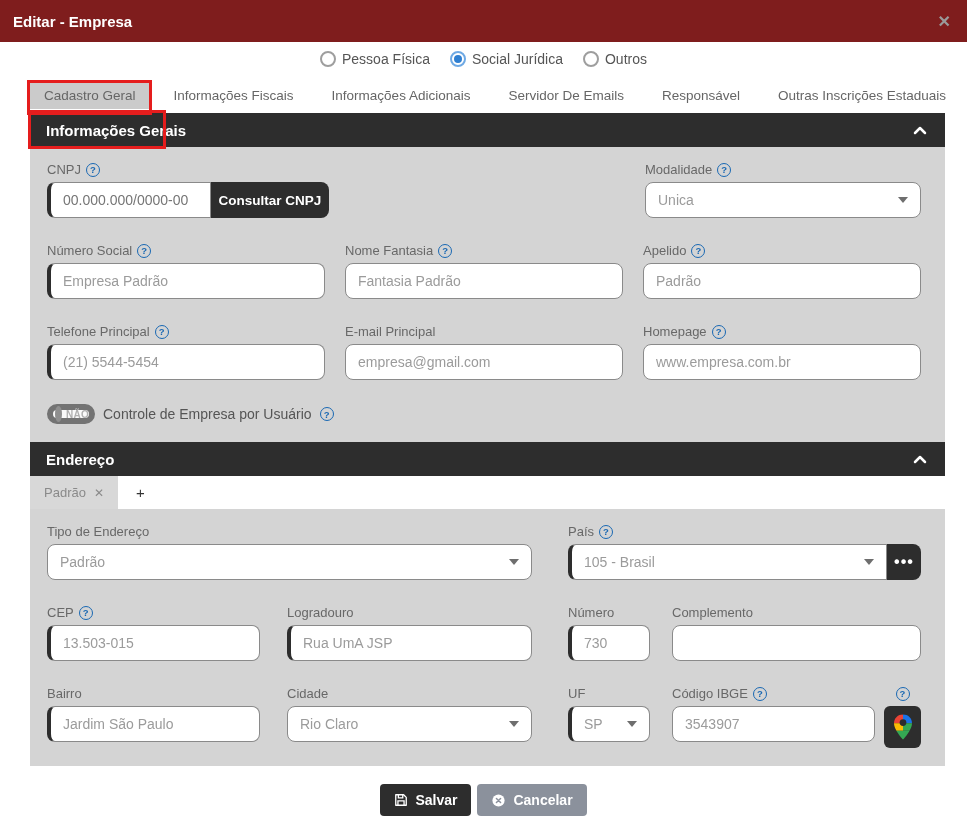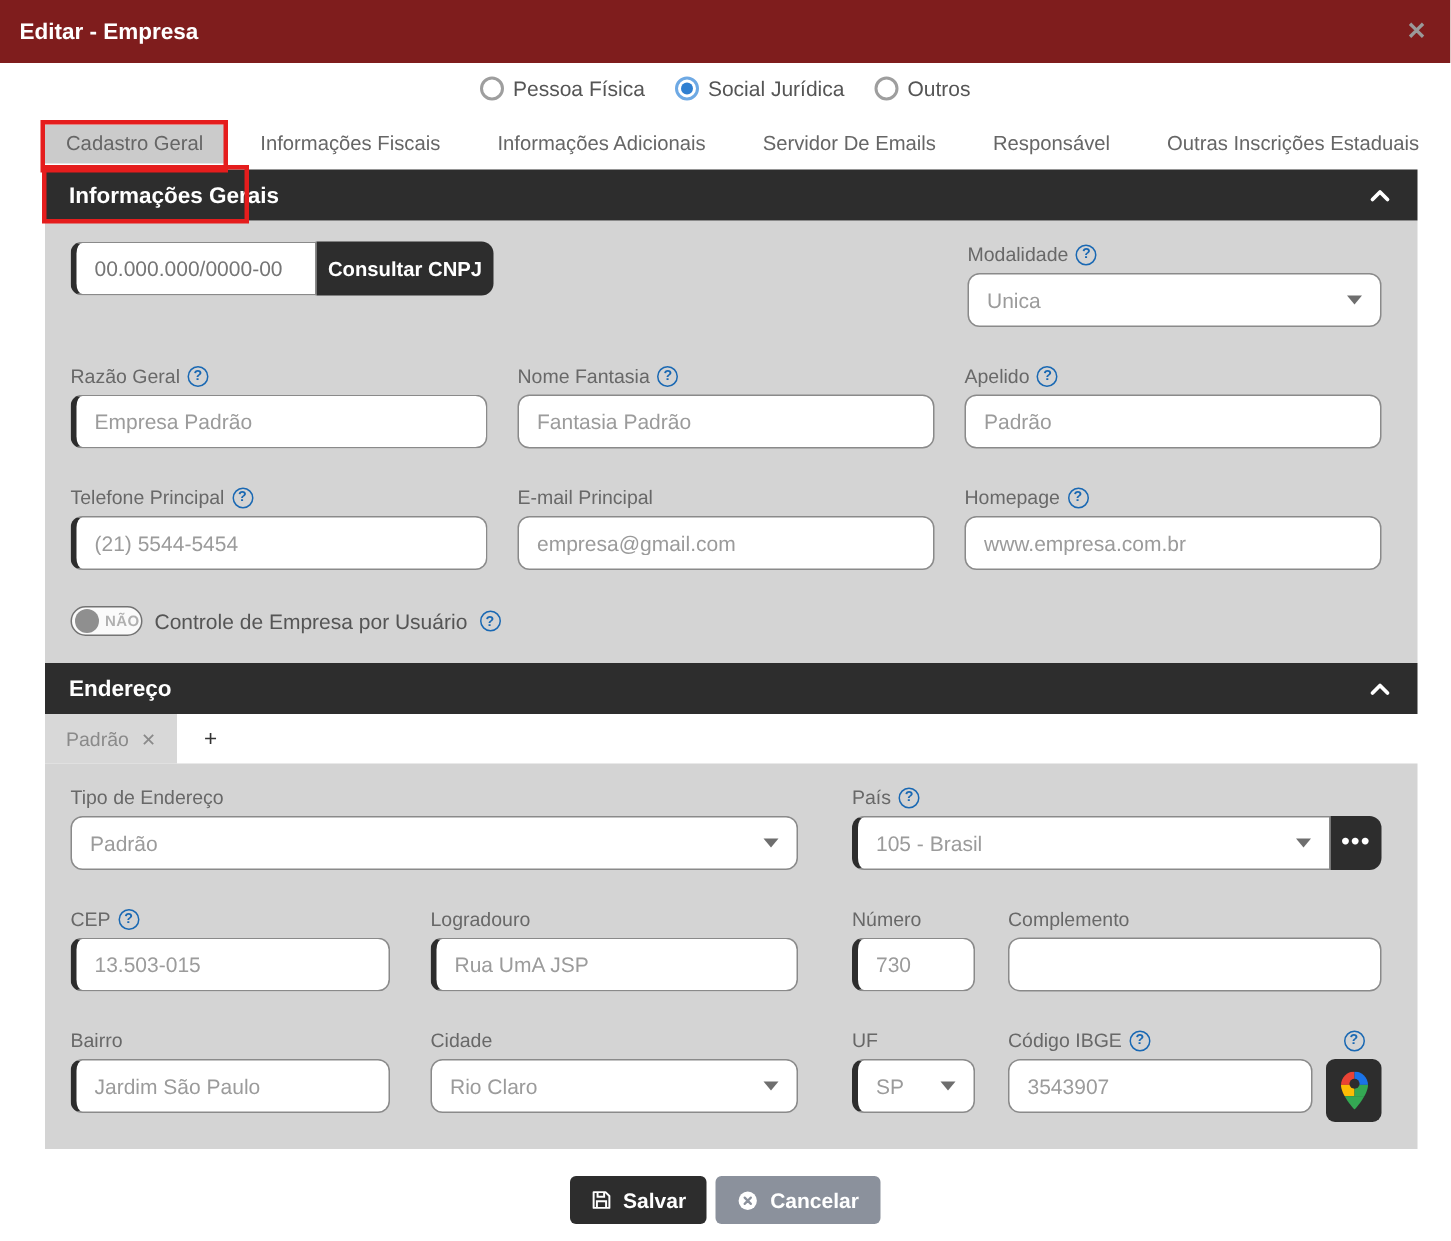--- a/index.html
+++ b/index.html
@@ -67,21 +67,21 @@
   .caret { width: 0; height: 0; border-left: 5px solid transparent; border-right: 5px solid transparent; border-top: 6px solid #6e6e6e; }
   
   .combo { display: flex; }
   .combo .tinput { width: 164px; border-radius: 8px 0 0 8px; }
   .combo .combo-btn {
     width: 118px; background: #2d2d2d; color: #fff; font-size: 13.5px; font-weight: bold;
     border: none; border-radius: 0 8px 8px 0; cursor: pointer; font-family: "Liberation Sans", sans-serif;
   }
   
   .toggle-row { margin-top: 24px; display: flex; align-items: center; gap: 8px; }
-  .toggle { width: 48px; height: 20px; border: 1px solid #737373; border-radius: 11px; background: #fafafa; display: flex; align-items: center; cursor: pointer; position: relative; flex: 0 0 auto; }
+  .toggle { width: 48px; height: 20px; border: 6px solid #737373; border-radius: 11px; background: #fafafa; display: flex; align-items: center; cursor: pointer; position: relative; flex: 0 0 auto; }
   .toggle .knob { width: 16px; height: 16px; border-radius: 50%; background: #8f8f8f; margin-left: 2px; }
   .toggle .tstate { font-size: 10px; color: #b0b0b0; font-weight: bold; margin-left: 4px; letter-spacing: .3px; }
   .toggle-row .tlabel { font-size: 14px; color: #555; }
   
   .addr-tabs { margin: 0 22px 0 30px; display: flex; background: #fff; }
   .addr-tab { background: #d8d8d8; color: #8a8a8a; font-size: 13px; padding: 8px 14px; display: flex; align-items: center; gap: 8px; cursor: pointer; }
   .addr-tab .xclose { font-size: 12px; color: #8a8a8a; cursor: pointer; }
   .addr-add { color: #333; font-size: 15px; padding: 8px 18px; cursor: pointer; }
   
   .row-tipo { display: flex; }
@@ -147,20 +147,24 @@
     <svg width="14" height="10" viewBox="0 0 14 10">
         <path d="M2 8 L7 3 L12 8" stroke="#fff" stroke-width="2.5" fill="none" stroke-linecap="round" stroke-linejoin="round"></path>
       </svg>
   </span>
 </div>
 
 <div class="section-body">
 
   <div class="grid3">
     <div class="field">
+      <div class="flabel">
+        <span>CNPJ</span>
+        <span class="help"></span>
+      </div>
       <div class="combo">
         <input class="tinput req" placeholder="00.000.000/0000-00" style="">
         <button class="combo-btn">Consultar CNPJ</button>
       </div>
     </div>
     <div class="field"></div>
     <div class="field">
       <div class="flabel">
         <span>Modalidade</span>
         <span class="help"></span>
@@ -168,21 +172,21 @@
       <div class="selectbox">
         <span>Unica</span>
         <span class="caret"></span>
       </div>
     </div>
   </div>
 
   <div class="grid3 mt24">
     <div class="field">
       <div class="flabel">
-        <span>Razão Geral</span>
+        <span>Número Social</span>
         <span class="help"></span>
       </div>
       <input class="tinput req" value="Empresa Padrão" style="">
     </div>
     <div class="field">
       <div class="flabel">
         <span>Nome Fantasia</span>
         <span class="help"></span>
       </div>
       <input class="tinput" value="Fantasia Padrão" style="">

